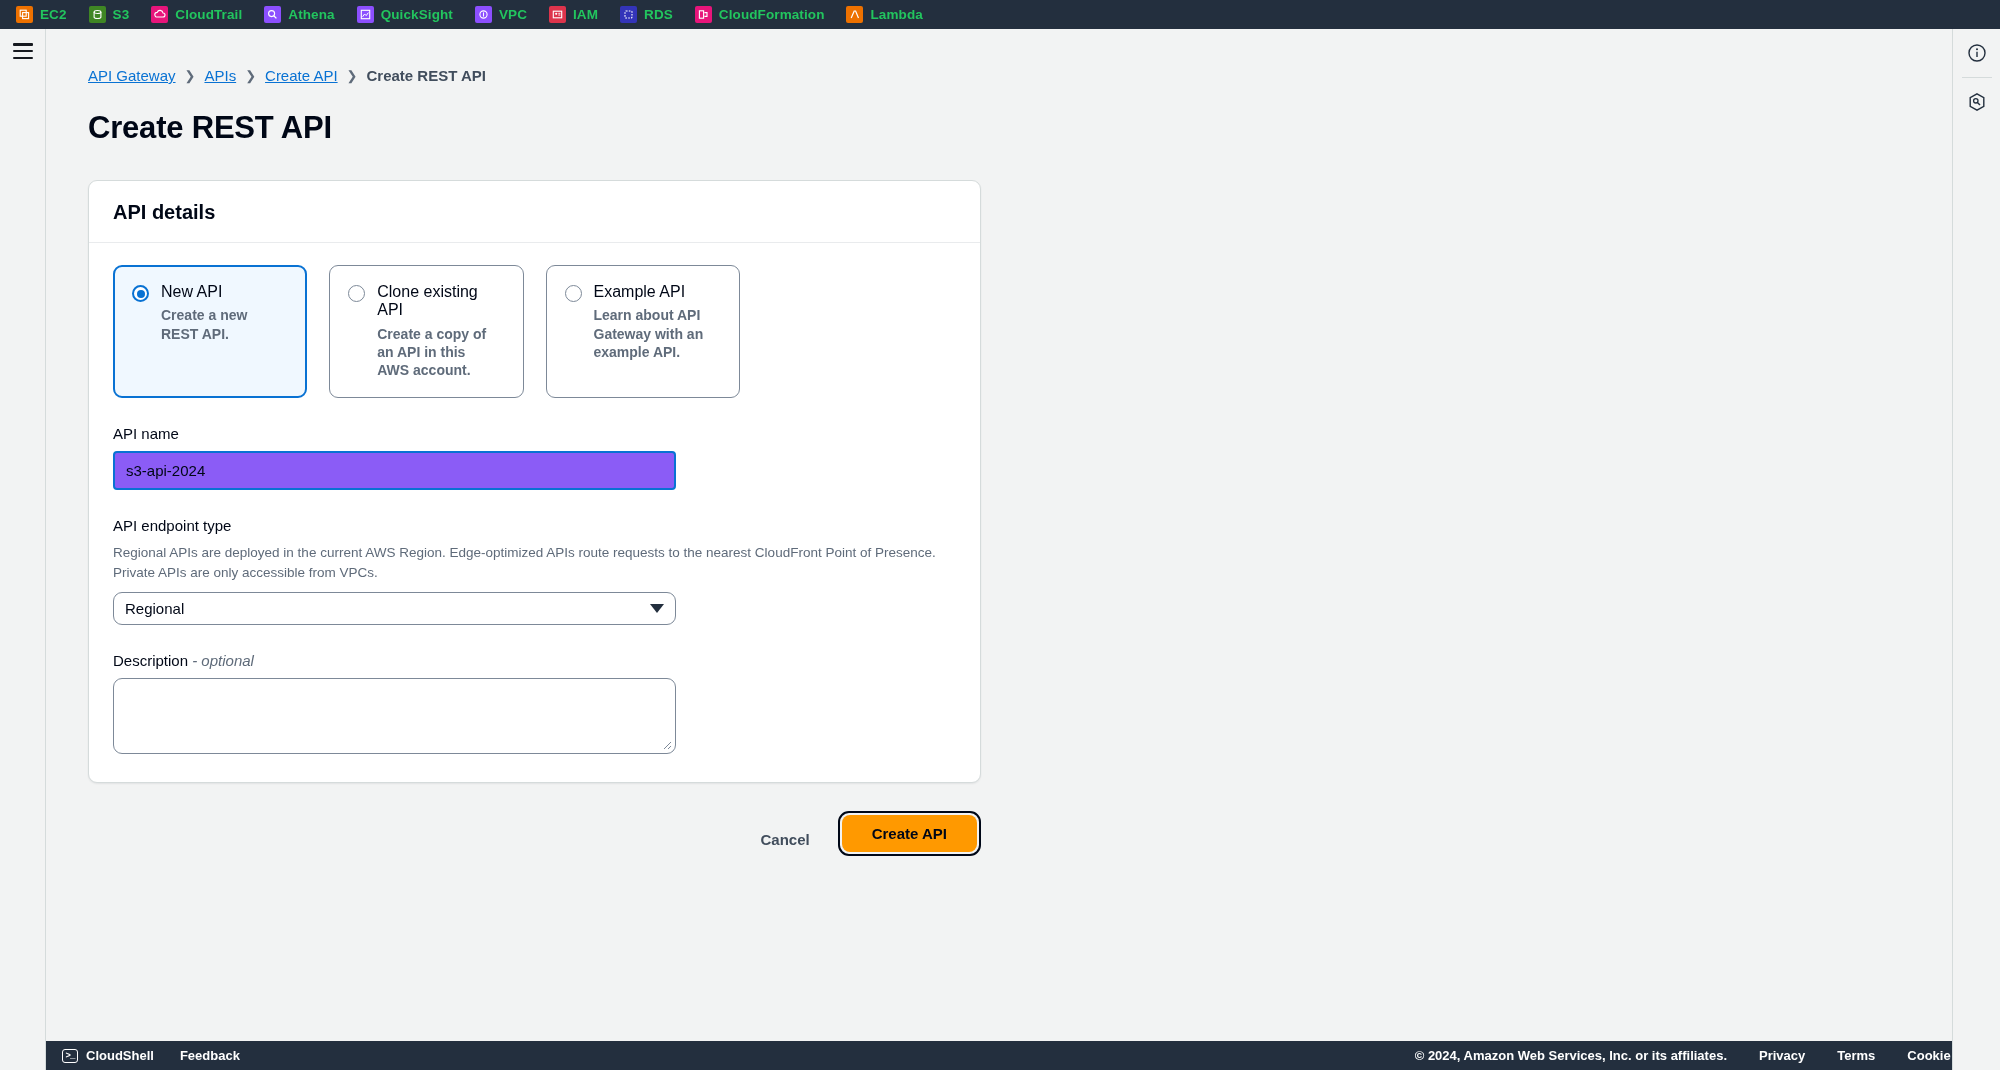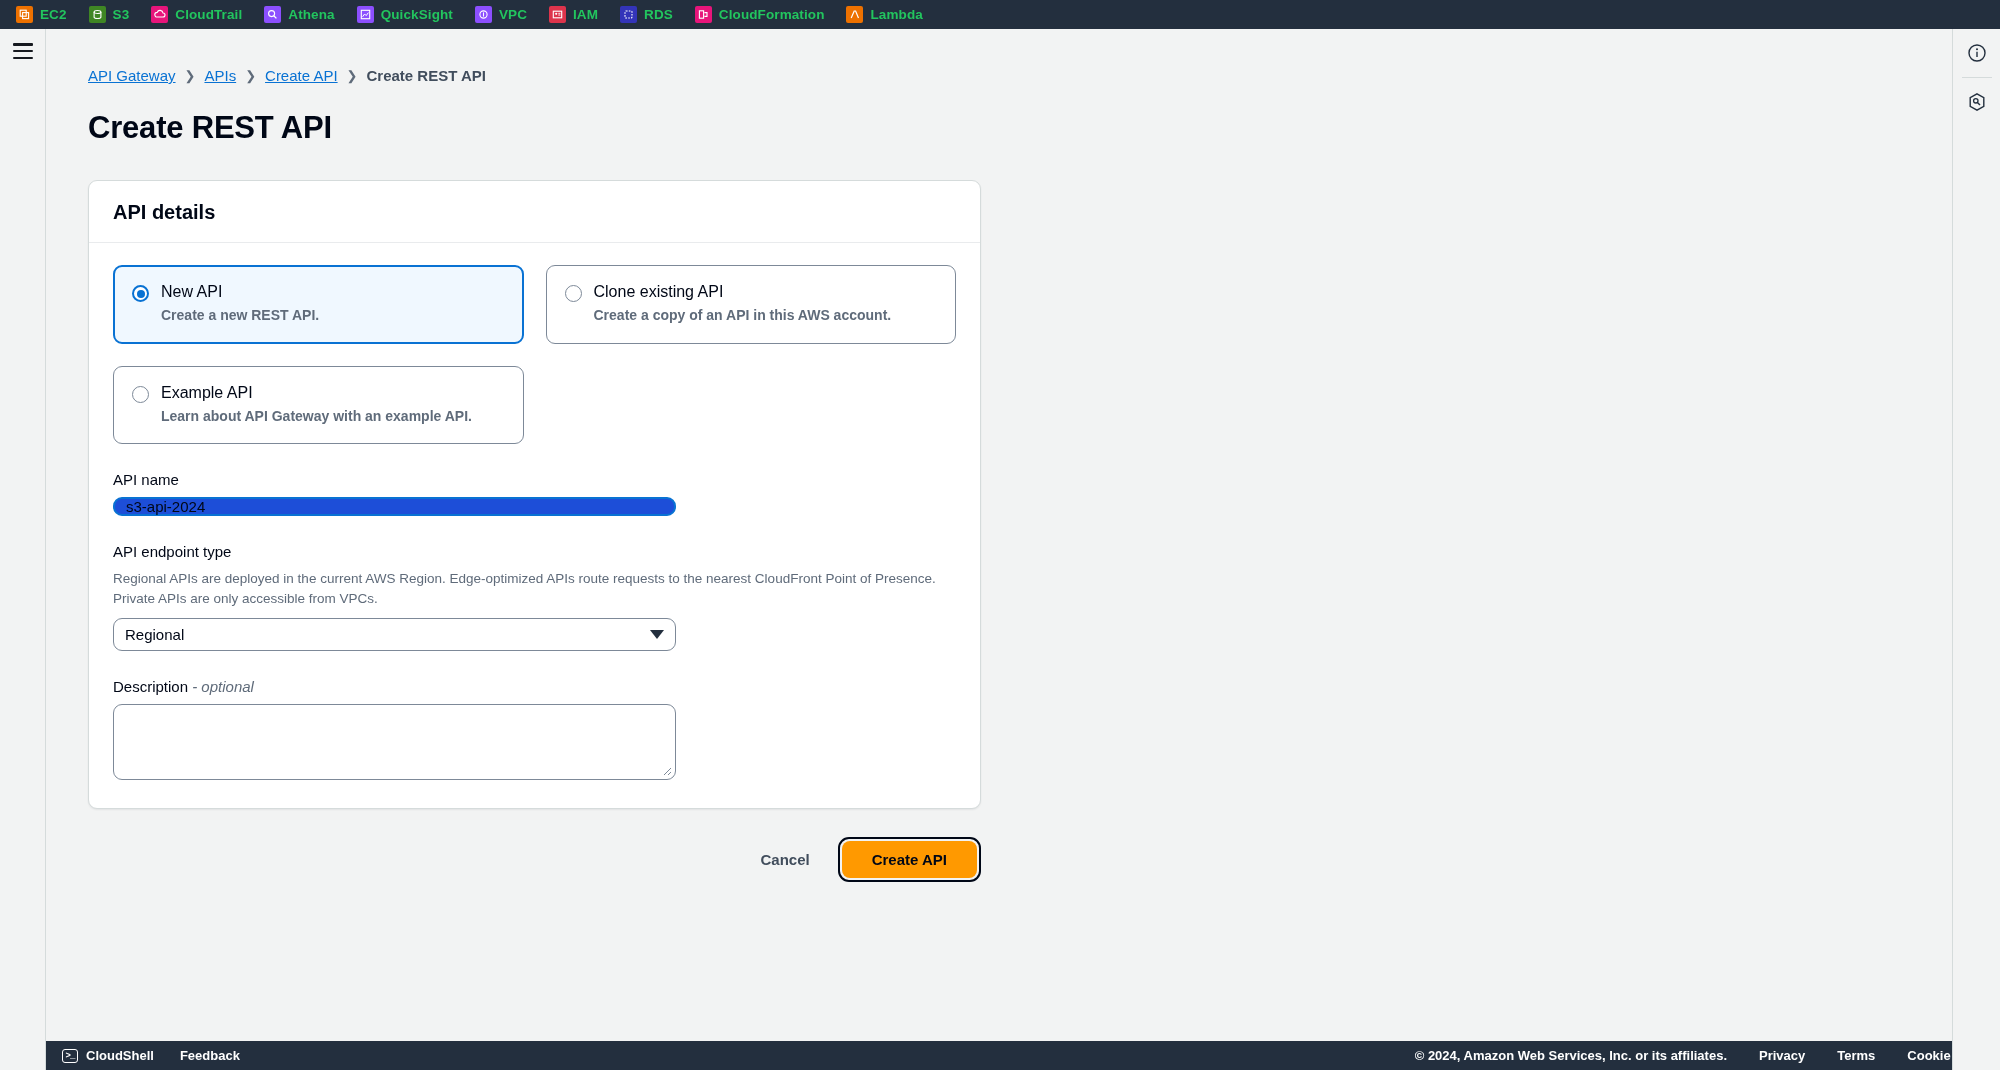--- a/index.html
+++ b/index.html
@@ -139,21 +139,21 @@
     border-bottom: 1px solid #e9ebed;
     font-size: 20px;
     font-weight: 700;
     color: #000716;
   }
   .card-body { padding: 22px 24px 28px 24px; }
 
   
   .radio-grid {
     display: grid;
-    grid-template-columns: 1fr 1fr;
+    grid-template-columns: 1fr 1fr 1fr 1fr;
     gap: 22px 22px;
   }
   .rcard {
     border: 1px solid #7d8998;
     border-radius: 9px;
     background: #ffffff;
     padding: 17px 31px 18px 18px;
     display: flex;
     gap: 12px;
     cursor: pointer;
@@ -200,28 +200,28 @@
   .flabel .opt { color: #5f6b7a; font-style: italic; }
   .fhint {
     font-size: 13.5px;
     color: #5f6b7a;
     line-height: 1.45;
     margin: 2px 0 10px 0;
     max-width: 830px;
   }
   .text-input {
     width: 563px;
-    height: 19px;
+    height: 39px;
     border: 2px solid #0972d3;
-    border-radius: 9px;
+    border-radius: 4px;
     padding: 0 11px;
     font-size: 15px;
     color: #000716;
     font-family: "Liberation Sans", sans-serif;
-    background: #1d4ed8;
+    background: #8b5cf6;
     outline: none;
     display: flex;
     align-items: center;
   }
   .textarea {
     width: 563px;
     height: 76px;
     border: 1px solid #7d8998;
     border-radius: 9px;
     padding: 8px 11px;
@@ -259,21 +259,21 @@
     border-right: 7px solid transparent;
     border-top: 9px solid #232f3e;
   }
 
   
   .actions {
     margin: 28px 0 0 42px;
     width: 893px;
     display: flex;
     justify-content: flex-end;
-    align-items: center;
+    align-items: flex-end;
     gap: 10px;
   }
   .btn-cancel {
     font-size: 15px;
     font-weight: 700;
     color: #414d5c;
     background: transparent;
     border: none;
     padding: 8px 18px;
     cursor: pointer;

